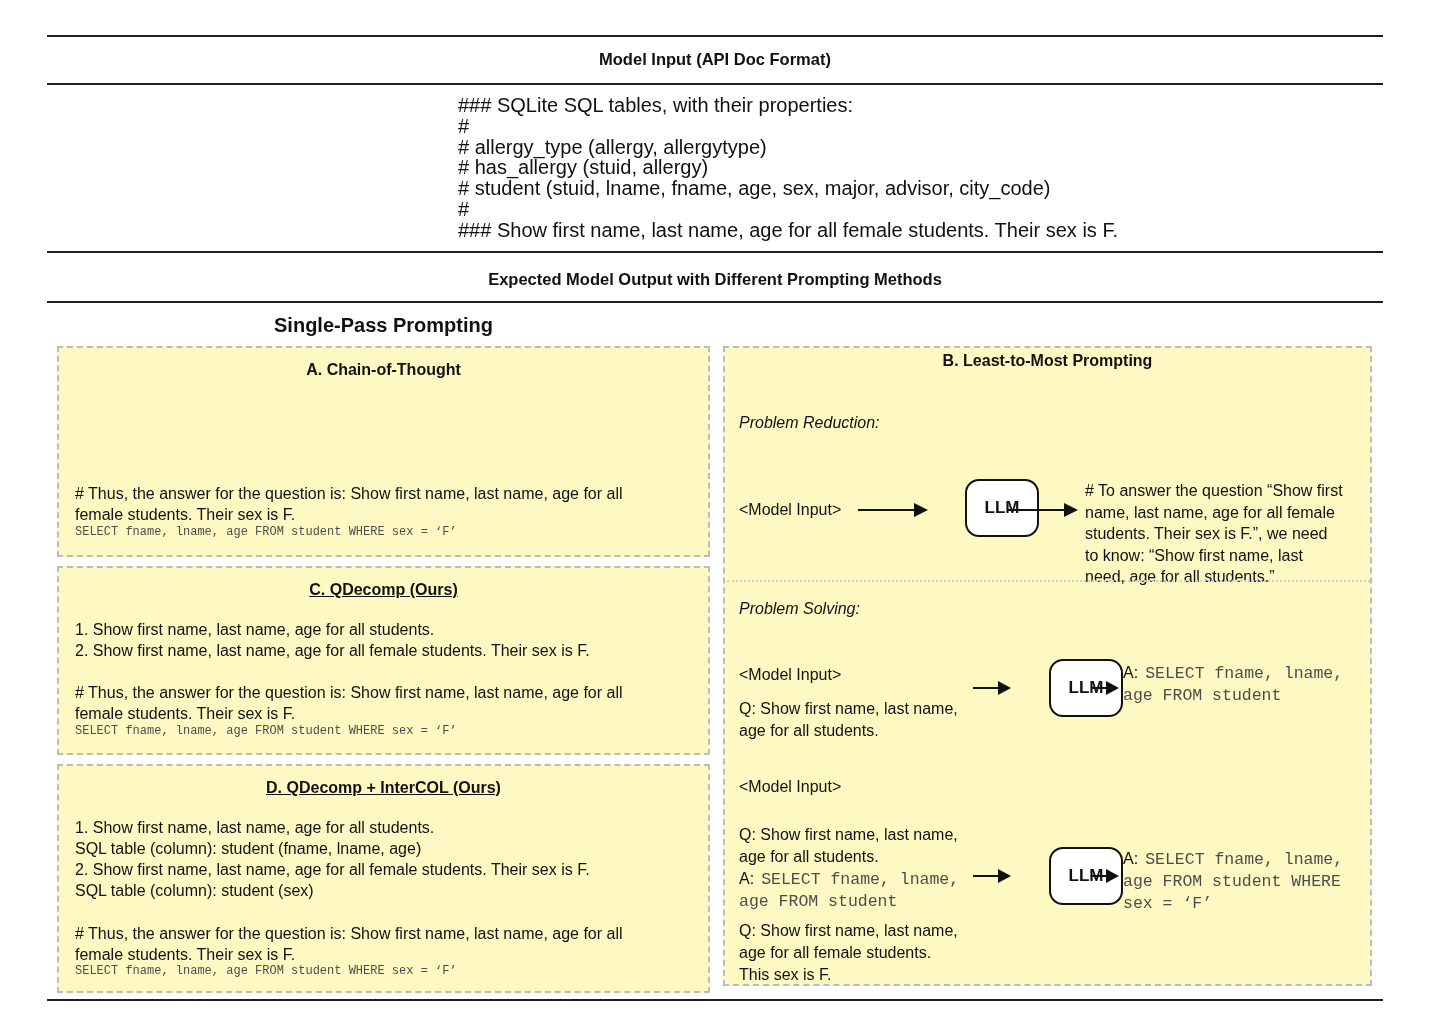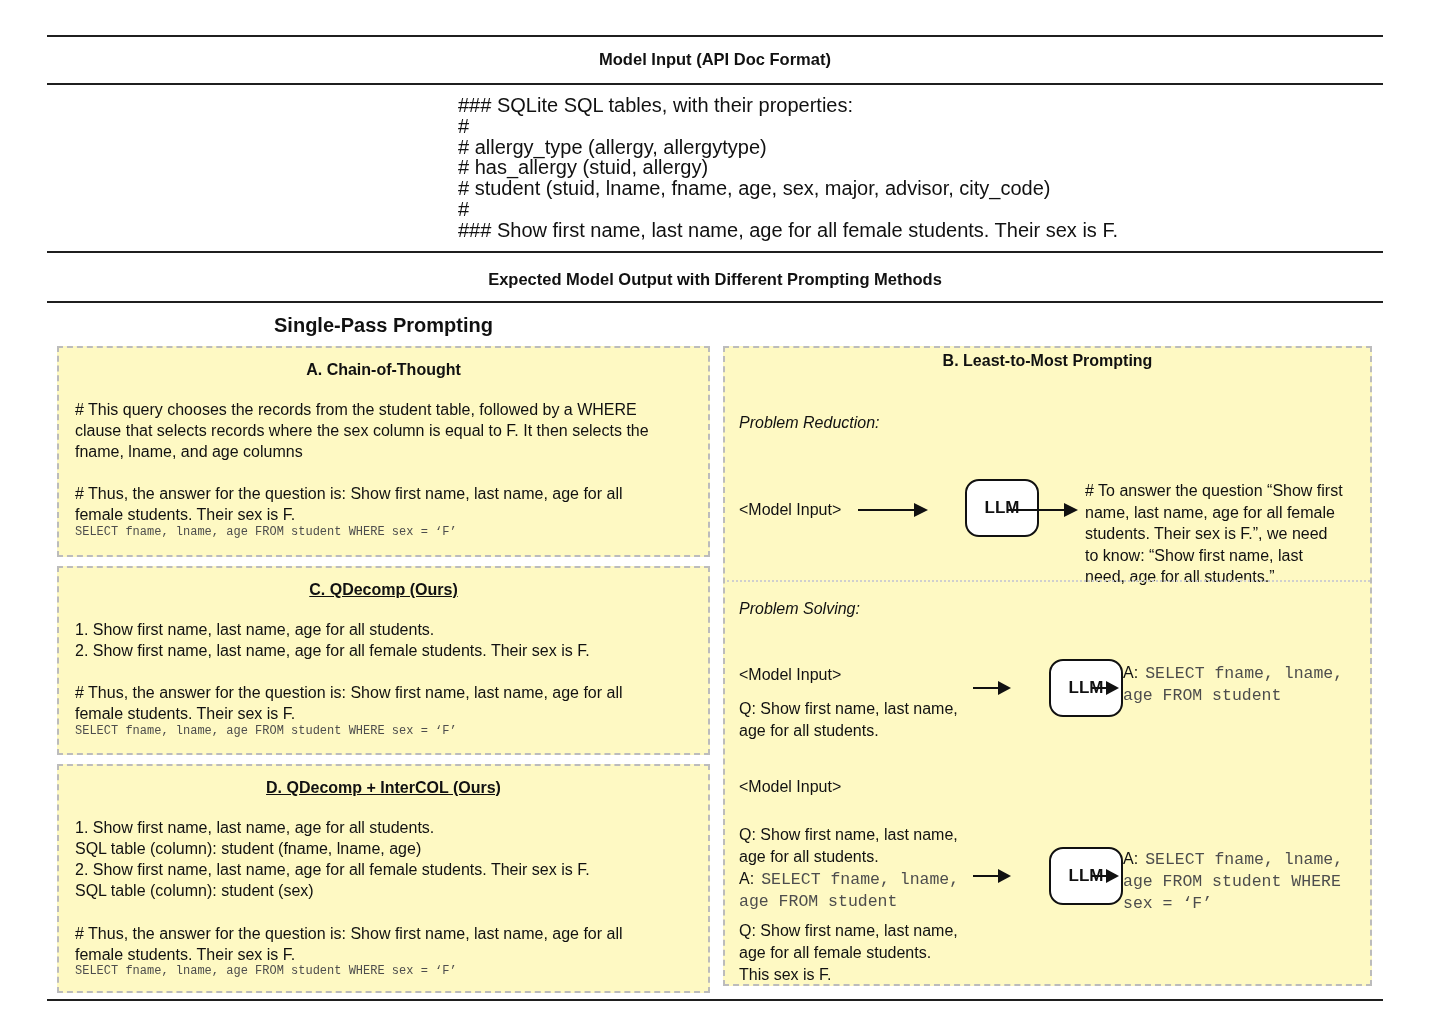--- a/index.html
+++ b/index.html
@@ -47,25 +47,20 @@
   </div>
 
   <div class="rule" style="top:251px;"></div>
   <div class="center-title" style="top:270px;">Expected Model Output with Different Prompting Methods</div>
   <div class="rule" style="top:301px;"></div>
 
   <div class="col-header" style="left:57px;top:314px;width:653px;">Single-Pass Prompting</div>
 
   <div class="dashed-box" style="left:57px;top:346px;width:653px;height:211px;">
     <div class="box-title" style="top:13px;">A. Chain-of-Thought</div>
-    <div class="blk" style="left:16px;top:51px;">
-      <div class="line"># This query chooses the records from the student table, followed by a WHERE</div>
-      <div class="line">clause that selects records where the sex column is equal to F. It then selects the</div>
-      <div class="line">fname, lname, and age columns</div>
-    </div>
     <div class="blk" style="left:16px;top:135px;">
       <div class="line"># Thus, the answer for the question is: Show first name, last name, age for all</div>
       <div class="line">female students. Their sex is F.</div>
     </div>
     <div class="sqlline" style="left:16px;top:177px;">SELECT fname, lname, age FROM student WHERE sex = ‘F’</div>
   </div>
 
   <div class="dashed-box" style="left:57px;top:566px;width:653px;height:189px;">
     <div class="box-title underlined" style="top:13px;">C. QDecomp (Ours)</div>
     <div class="blk" style="left:16px;top:51px;">

